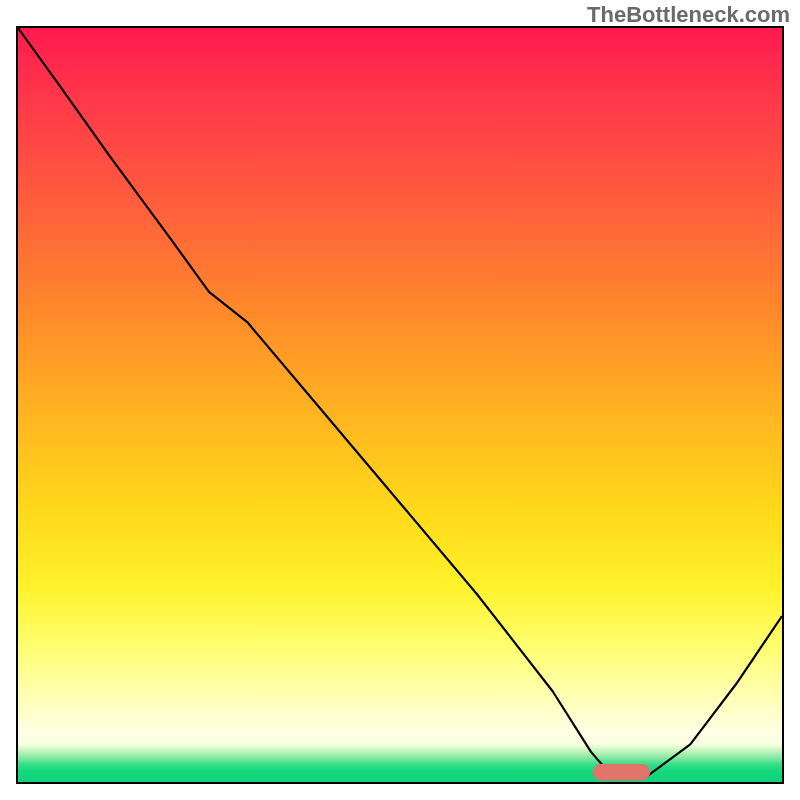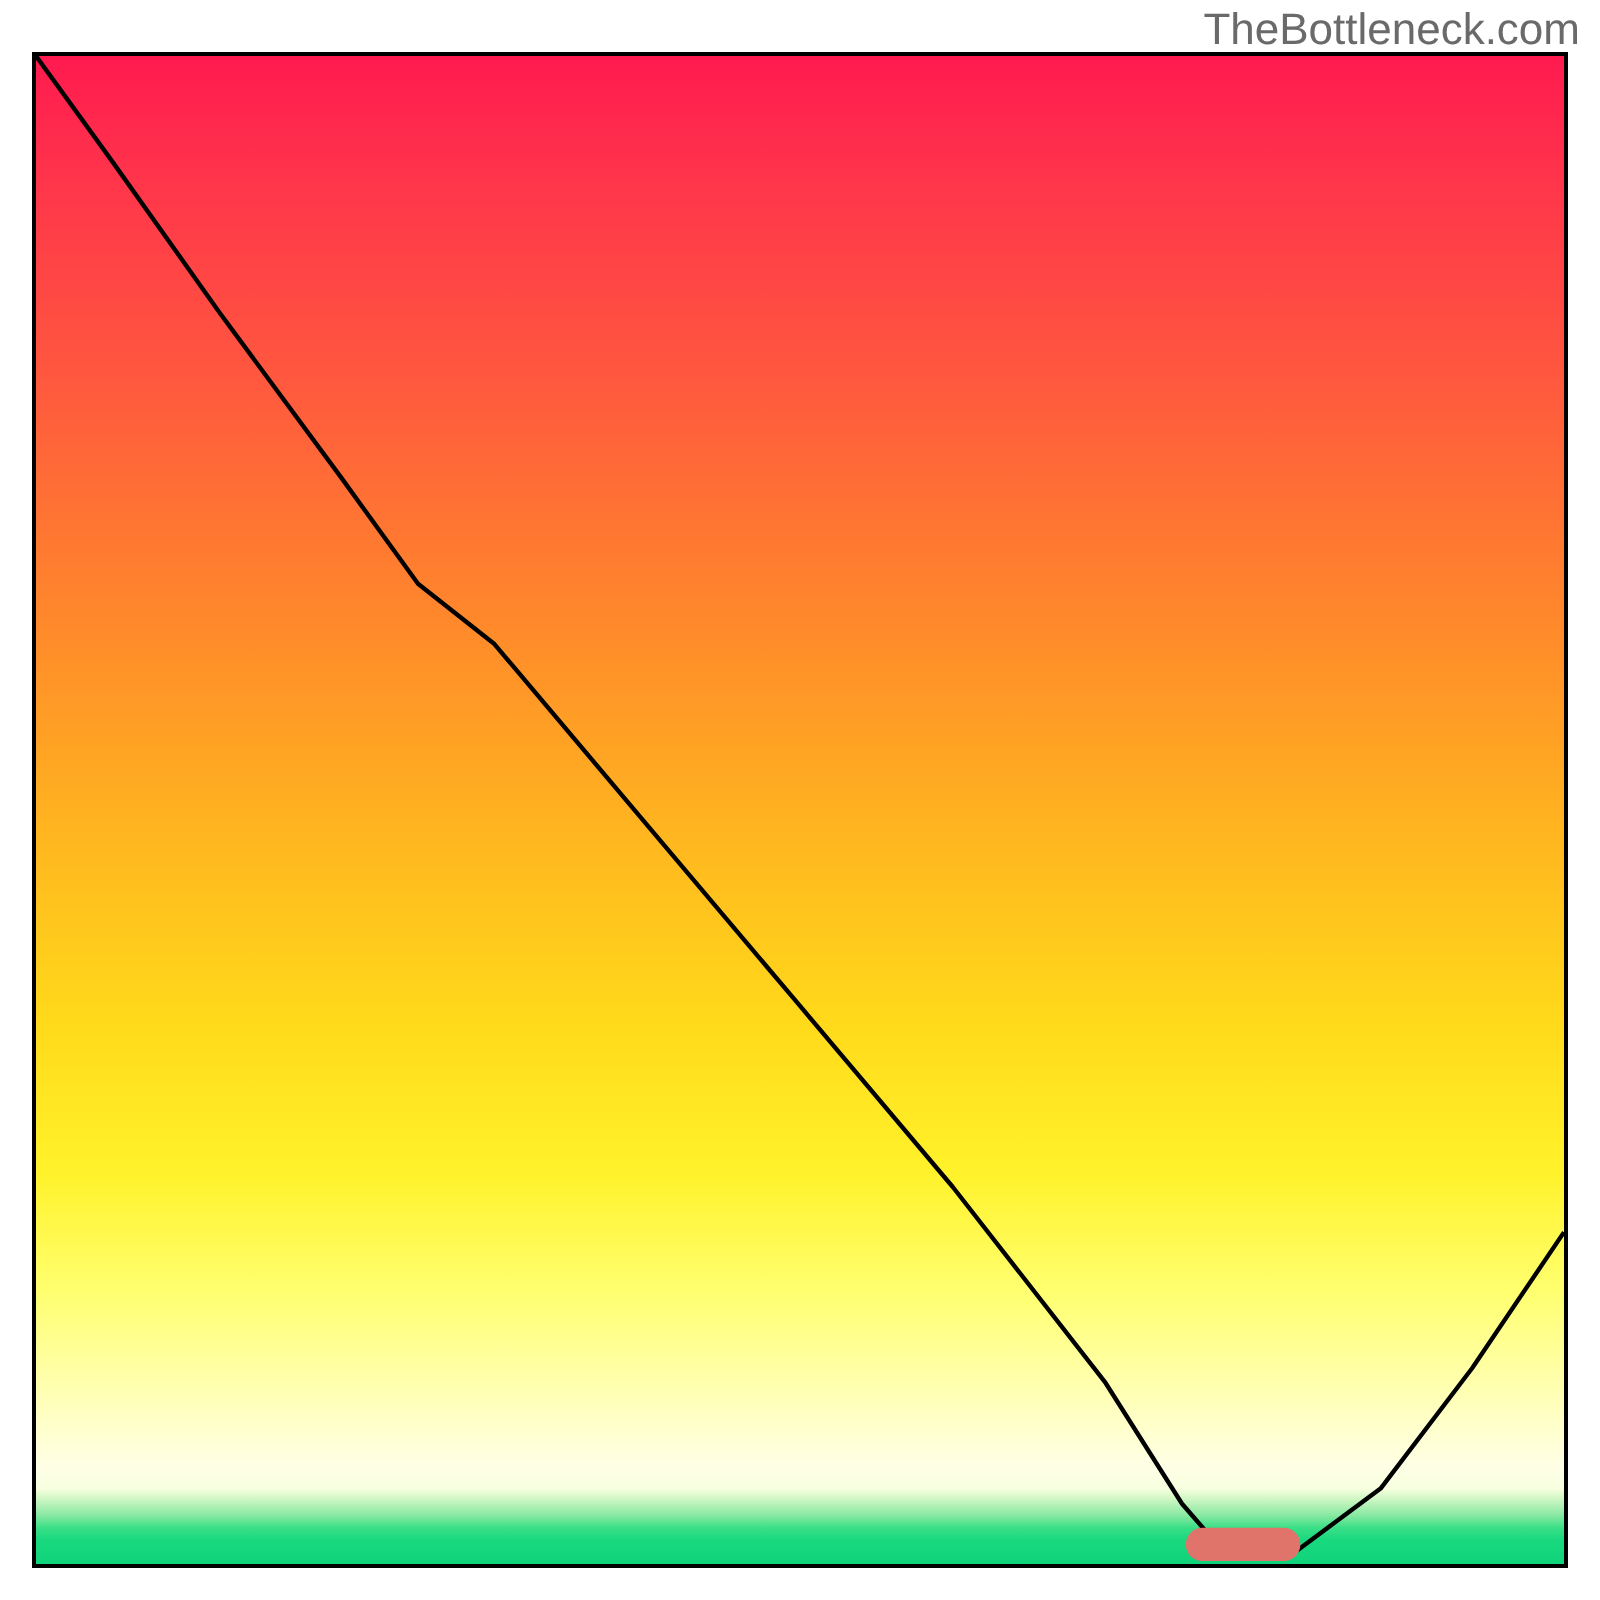--- a/index.html
+++ b/index.html
@@ -9,21 +9,21 @@
     background: #ffffff;
     font-family: Arial, sans-serif;
     position: relative;
     overflow: hidden;
   }
   .watermark {
     position: absolute;
     top: 2px;
     right: 10px;
     font-size: 22px;
-    font-weight: normal;
+    font-weight: bold;
     color: #6a6a6a;
     z-index: 5;
   }
   .plot-frame {
     position: absolute;
     top: 26px;
     left: 16px;
     width: 768px;
     height: 758px;
     border: 2.5px solid #000;

